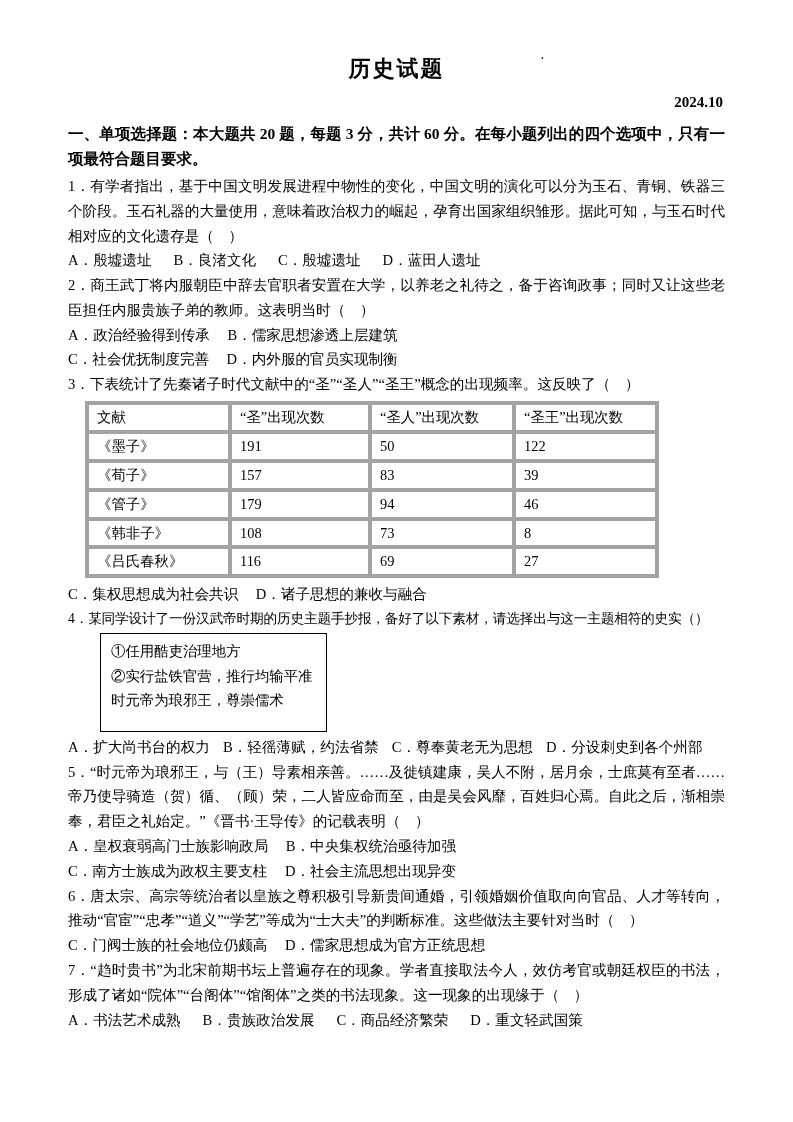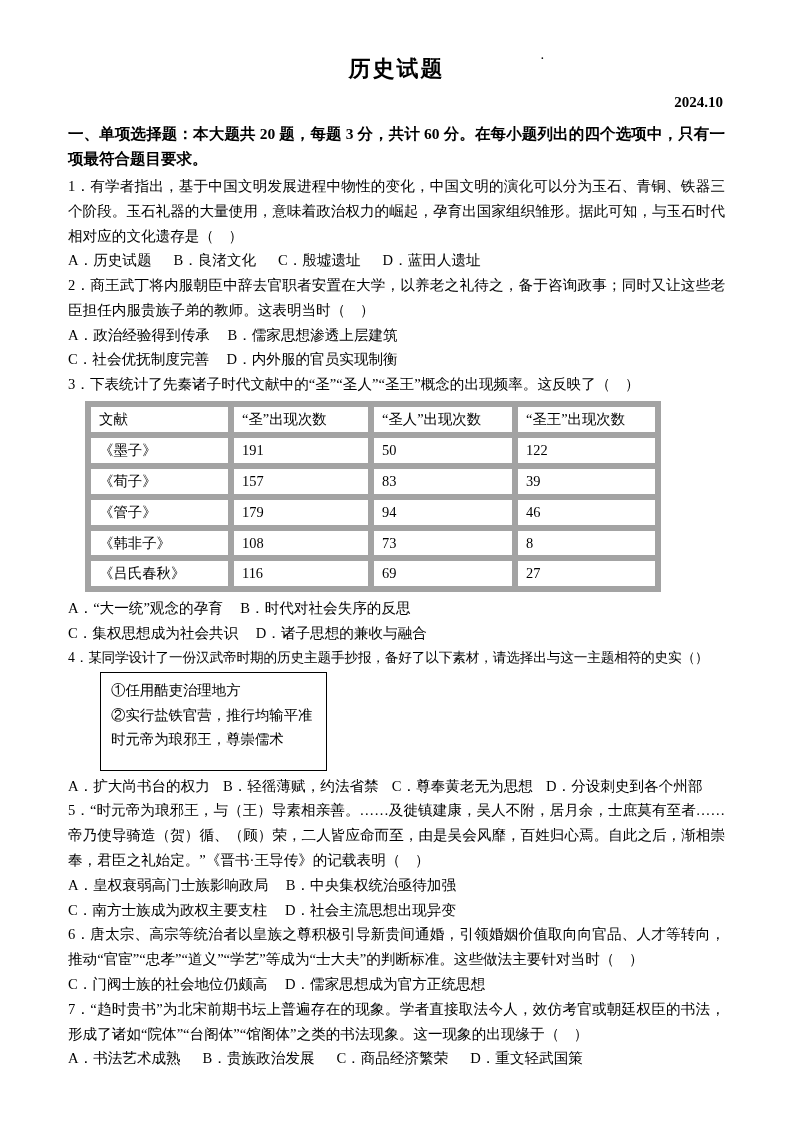--- a/index.html
+++ b/index.html
@@ -61,21 +61,21 @@
   .opts-cols .opt { margin-right: 1.2em; }
   .opts-tight .opt { margin-right: 0.9em; }
 
   .freq-table {
     border-collapse: collapse;
     margin: 4px 0 4px 17px;
     font-size: 14.4px;
     table-layout: fixed;
   }
   .freq-table th, .freq-table td {
-    border: 6px solid #a3a3a3;
+    border: 4px solid #a3a3a3;
     font-weight: normal;
     text-align: left;
     padding: 2px 8px;
     height: 25px;
     line-height: 1.45;
     overflow: hidden;
   }
   .col-doc   { width: 143px; }
   .col-sheng { width: 140px; }
   .col-shengren { width: 144px; }
@@ -100,21 +100,21 @@
 
   <h1 class="title">历史试题</h1>
 
   <div class="date">2024.10</div>
 
   <div class="section-header">一、单项选择题：本大题共 20 题，每题 3 分，共计 60 分。在每小题列出的四个选项中，只有一项最符合题目要求。</div>
 
   <div class="q">
     <p class="stem">1．有学者指出，基于中国文明发展进程中物性的变化，中国文明的演化可以分为玉石、青铜、铁器三个阶段。玉石礼器的大量使用，意味着政治权力的崛起，孕育出国家组织雏形。据此可知，与玉石时代相对应的文化遗存是（　）</p>
     <p class="opts">
-      <span class="opt">A．历史试题</span><span class="opt">B．良渚文化</span><span class="opt">C．殷墟遗址</span><span class="opt">D．蓝田人遗址</span>
+      <span class="opt">A．殷墟遗址</span><span class="opt">B．良渚文化</span><span class="opt">C．殷墟遗址</span><span class="opt">D．蓝田人遗址</span>
     </p>
   </div>
 
   <div class="q">
     <p class="stem">2．商王武丁将内服朝臣中辞去官职者安置在大学，以养老之礼待之，备于咨询政事；同时又让这些老臣担任内服贵族子弟的教师。这表明当时（　）</p>
     <p class="opts opts-cols">
       <span class="opt">A．政治经验得到传承</span><span class="opt">B．儒家思想渗透上层建筑</span>
     </p>
     <p class="opts opts-cols">
       <span class="opt">C．社会优抚制度完善</span><span class="opt">D．内外服的官员实现制衡</span>
@@ -165,23 +165,20 @@
         </tr>
         <tr>
           <td>《吕氏春秋》</td>
           <td>116</td>
           <td>69</td>
           <td>27</td>
         </tr>
       </tbody>
     </table>
     <p class="opts opts-cols">
-      <span class="opt">A．“大一统”观念的孕育</span><span class="opt">B．时代对社会失序的反思</span>
-    </p>
-    <p class="opts opts-cols">
       <span class="opt">C．集权思想成为社会共识</span><span class="opt">D．诸子思想的兼收与融合</span>
     </p>
   </div>
 
   <div class="q">
     <p class="stem stem-tight">4．某同学设计了一份汉武帝时期的历史主题手抄报，备好了以下素材，请选择出与这一主题相符的史实（）</p>
     <div class="material-box">
       <div class="material-line">①任用酷吏治理地方</div>
       <div class="material-line">②实行盐铁官营，推行均输平准</div>
       <div class="material-line">时元帝为琅邪王，尊崇儒术</div>

